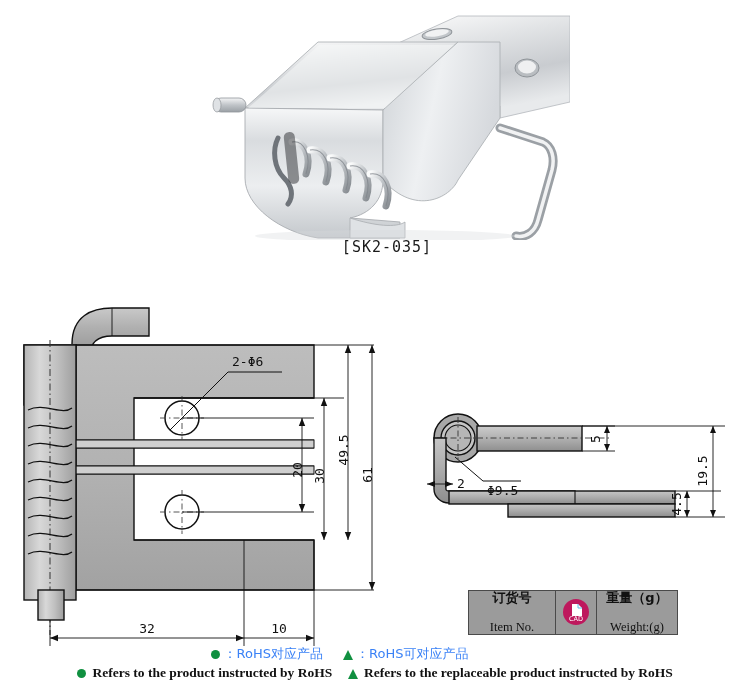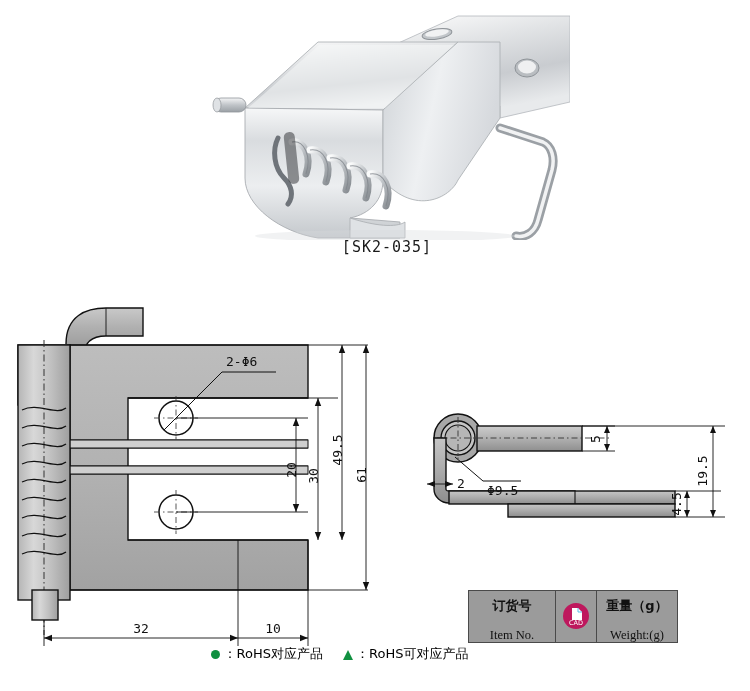--- a/index.html
+++ b/index.html
@@ -39,21 +39,21 @@
     text-align: center;
     font-family: "DejaVu Sans Mono", monospace;
     font-size: 15px;
     letter-spacing: 1px;
     color: #1a1a1a;
   }
 
   
   #front-view {
     position: absolute;
-    left: 8px;
+    left: 14px;
     top: 290px;
     width: 400px;
     height: 365px;
   }
   #side-view {
     position: absolute;
     left: 425px;
     top: 405px;
     width: 310px;
     height: 145px;
@@ -78,21 +78,20 @@
     background: #9b9b9b;
     height: 38px;
     line-height: 1.05;
     color: #111;
   }
   .th-cn {
     font-family: "DejaVu Sans", sans-serif;
     font-size: 13px;
     font-weight: bold;
     display: block;
-    margin-top: 8px;
   }
   .th-en {
     font-family: "Liberation Serif", serif;
     font-size: 12.5px;
     display: block;
     margin-top: 16px;
   }
   .cell-item {
     width: 86px;
   }
@@ -123,21 +122,21 @@
 
   
   .footer-cn {
     position: absolute;
     left: 0;
     top: 645px;
     width: 680px;
     text-align: center;
     font-family: "DejaVu Sans", sans-serif;
     font-size: 13px;
-    color: #000000;
+    color: #3b82f6;
     white-space: nowrap;
   }
   .footer-cn .seg { margin: 0 8px; }
   .footer-en {
     position: absolute;
     left: 0;
     top: 665px;
     width: 750px;
     text-align: center;
     font-family: "Liberation Serif", serif;
@@ -503,14 +502,24 @@
 
   <div class="footer-cn">
     <span class="seg">
       <span class="bullet-circle"></span><span>：RoHS对应产品</span>
     </span>
     <span class="seg">
       <span class="bullet-triangle"></span><span>：RoHS可对应产品</span>
     </span>
   </div>
 
+  <div class="footer-en">
+    <span class="seg">
+      <span class="bullet-circle"></span>
+      <span>Refers to the product instructed by RoHS</span>
+    </span>
+    <span class="seg">
+      <span class="bullet-triangle"></span>
+      <span>Refers to the replaceable product instructed by RoHS</span>
+    </span>
+  </div>
 
 </div>
 
 </body></html>

